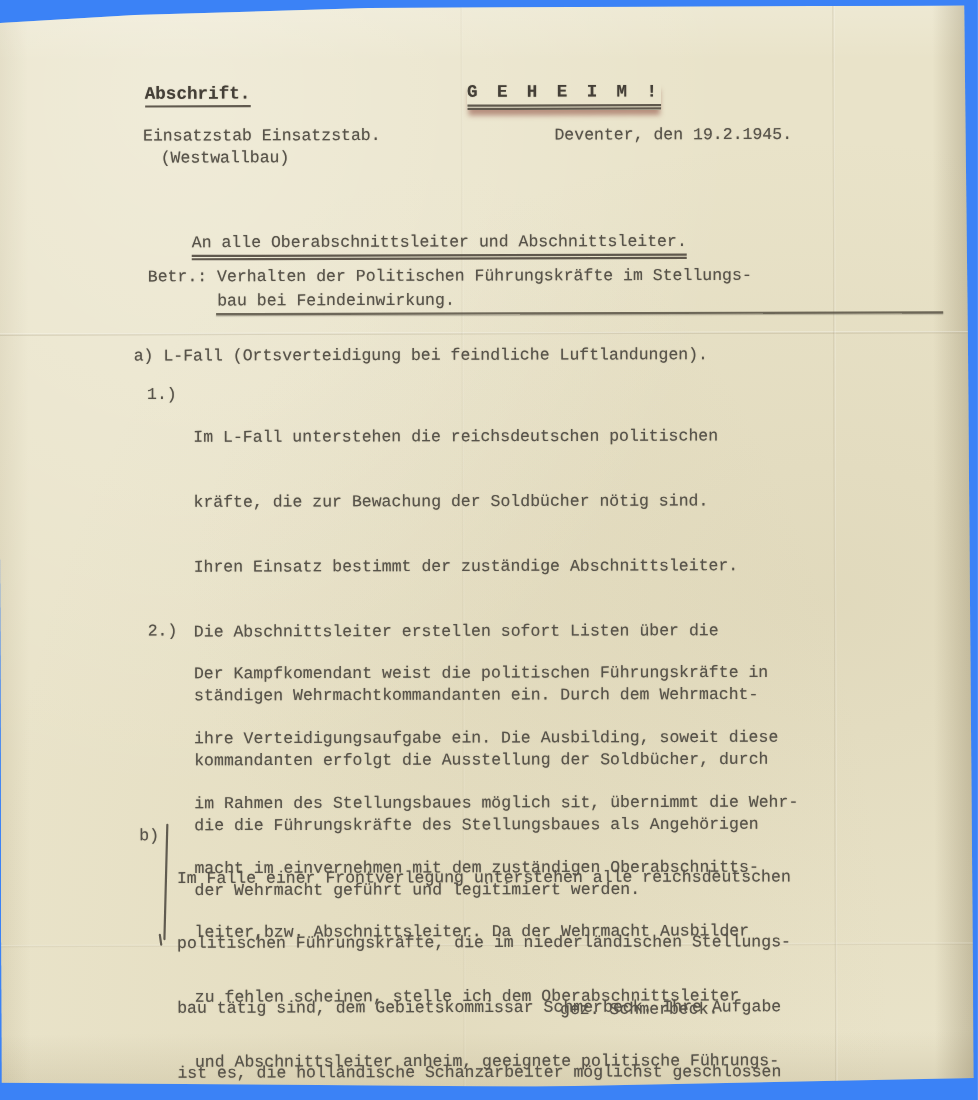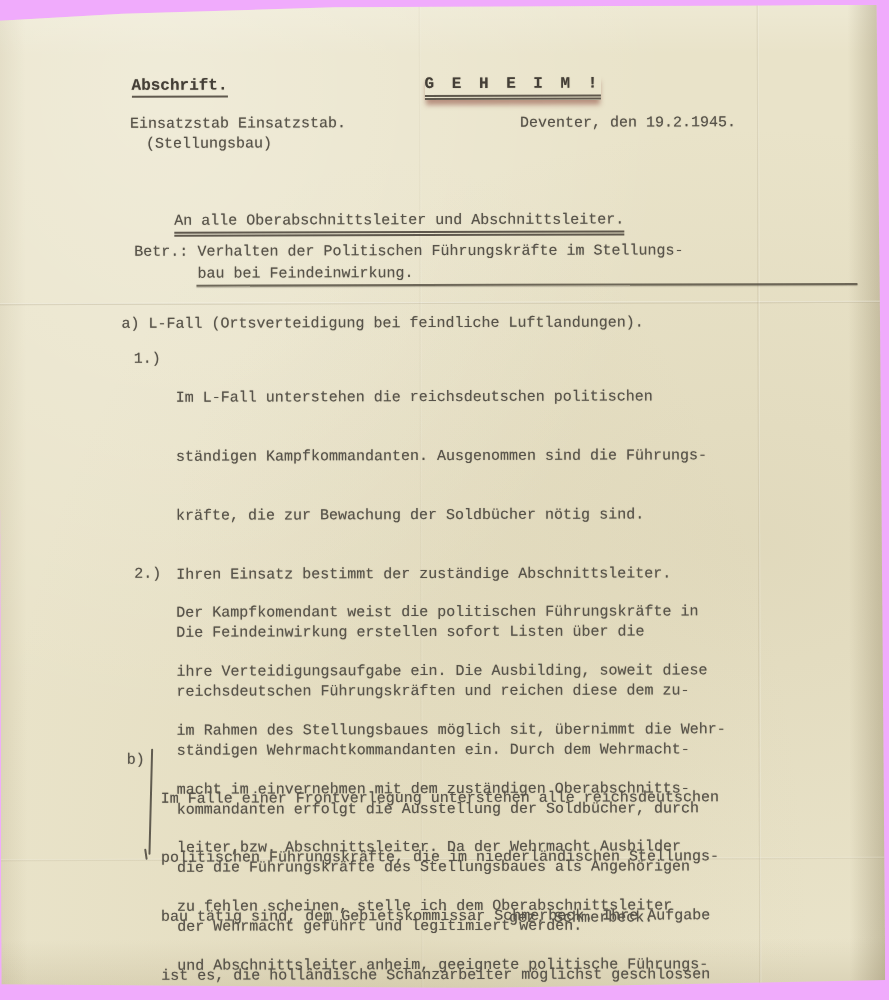--- a/index.html
+++ b/index.html
@@ -1,18 +1,18 @@
 <!DOCTYPE html>
 <html><head>
 <meta charset="utf-8">
 <style>
   html,body{margin:0;padding:0;}
   .scan{
     position:relative;width:889px;height:1000px;overflow:hidden;
-    background:#f0abfc;
+    background:#3b82f6;
     font-family:"Liberation Mono","DejaVu Sans Mono",monospace;
   }
   .paper{
     position:absolute;left:0;top:6px;width:884px;height:982px;
     background-color:#e9e3c9;
     background-image:
       radial-gradient(ellipse at 18% 8%, rgba(255,255,252,0.30), transparent 50%),
       radial-gradient(ellipse at 85% 55%, rgba(181,166,122,0.16), transparent 55%),
       radial-gradient(ellipse at 45% 96%, rgba(192,177,132,0.14), transparent 60%),
       linear-gradient(90deg, rgba(150,135,95,0.15) 0, transparent 3%, transparent 96%, rgba(110,96,62,0.30) 100%),
@@ -50,41 +50,39 @@
 
     <div class="t hd" style="left:75px;top:50px;">
       <span class="u1">Abschrift.</span>
     </div>
 
     <div class="t hd" style="left:344px;top:49px;letter-spacing:4px;">
       <span class="u2 smear">G E H E I M !</span>
     </div>
 
     <div class="t" style="left:131px;top:108px;">Einsatzstab Einsatzstab.</div>
-    <div class="t" style="left:147px;top:128px;">(Stellungsbau)</div>
-    <div class="t" style="left:505px;top:108px;margin-left:16px;">Deventer, den 19.2.1945.</div>
+    <div class="t" style="left:147px;top:128px;">(Westwallbau)</div>
+    <div class="t" style="left:505px;top:108px;">Deventer, den 19.2.1945.</div>
 
     <div class="t" style="left:121px;top:185px;">
       <span class="u2">An alle Oberabschnittsleiter und Abschnittsleiter.</span>
     </div>
 
     <div class="t" style="left:135px;top:236px;">Betr.: Verhalten der Politischen Führungskräfte im Stellungs-</div>
     <div class="t" style="left:198px;top:258px;text-align:center;">bau bei Feindeinwirkung.</div>
     <div class="rule" style="left:197px;top:278px;width:661px;"></div>
 
     <div class="t" style="left:122px;top:308px;">a) L-Fall (Ortsverteidigung bei feindliche Luftlandungen).</div>
 
     <div class="t" style="left:134px;top:343px;">1.)</div>
     <div class="para t" style="left:176px;top:343px;">
       <div>Im L-Fall unterstehen die reichsdeutschen politischen</div>
-      <div>ständigen Kampfkommandanten. Ausgenommen sind die Führungs-</div>
       <div>kräfte, die zur Bewachung der Soldbücher nötig sind.</div>
       <div>Ihren Einsatz bestimmt der zuständige Abschnittsleiter.</div>
-      <div>Die Feindeinwirkung erstellen sofort Listen über die</div>
-      <div>reichsdeutschen Führungskräften und reichen diese dem zu-</div>
+      <div>Die Abschnittsleiter erstellen sofort Listen über die</div>
       <div>ständigen Wehrmachtkommandanten ein. Durch dem Wehrmacht-</div>
       <div>kommandanten erfolgt die Ausstellung der Soldbücher, durch</div>
       <div>die die Führungskräfte des Stellungsbaues als Angehörigen</div>
       <div>der Wehrmacht geführt und legitimiert werden.</div>
     </div>
 
     <div class="t" style="left:134px;top:558px;">2.)</div>
     <div class="para t" style="left:176px;top:558px;">
       <div>Der Kampfkomendant weist die politischen Führungskräfte in</div>
       <div>ihre Verteidigungsaufgabe ein. Die Ausbilding, soweit diese</div>

